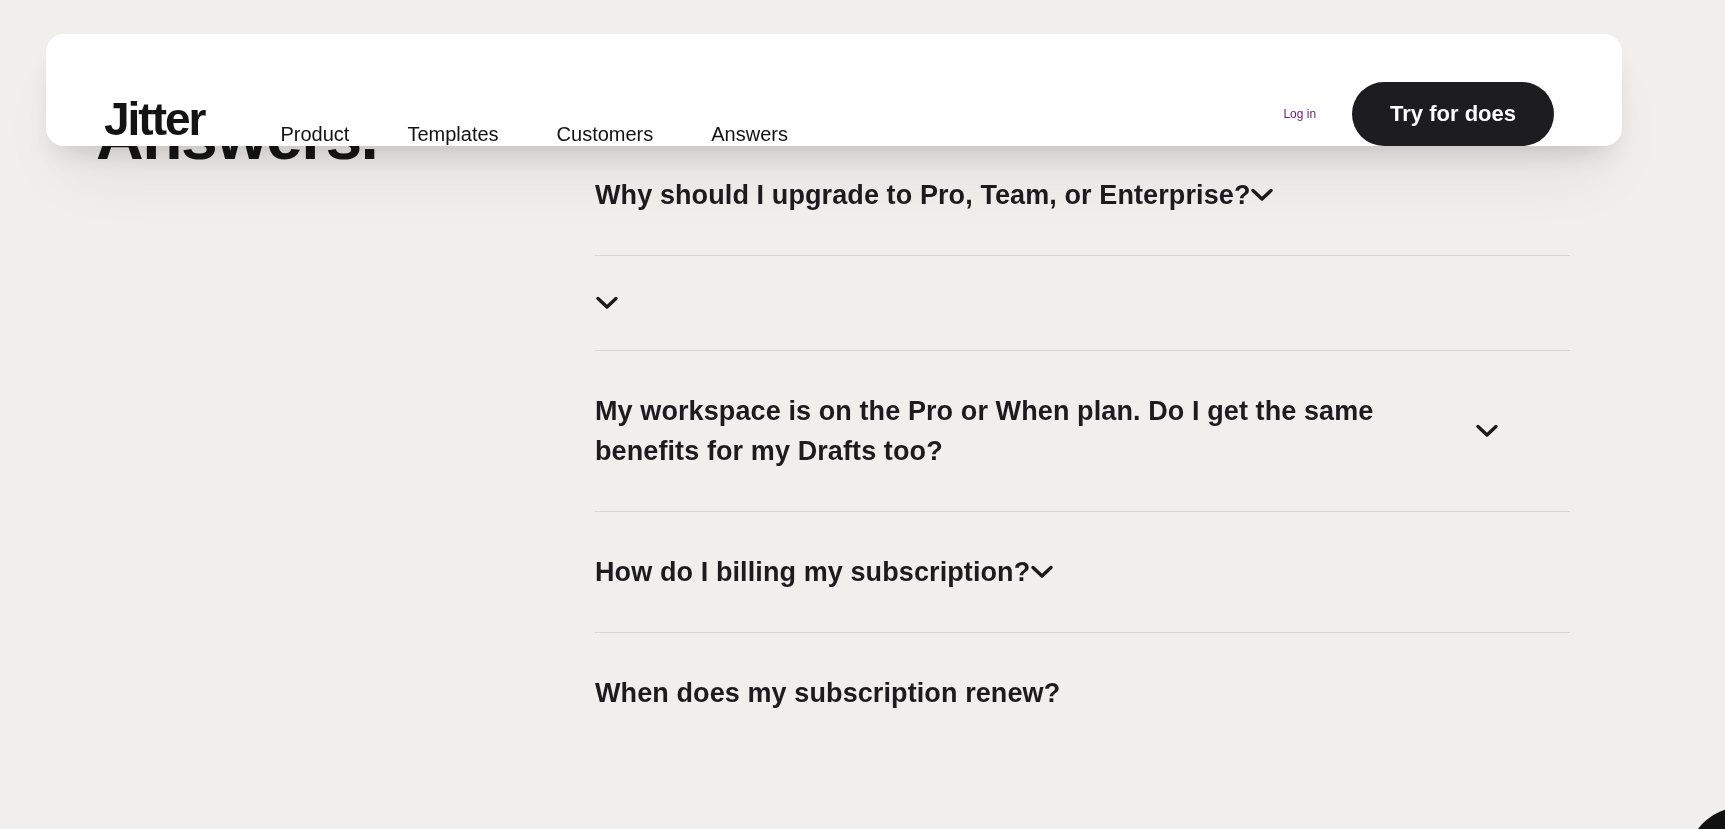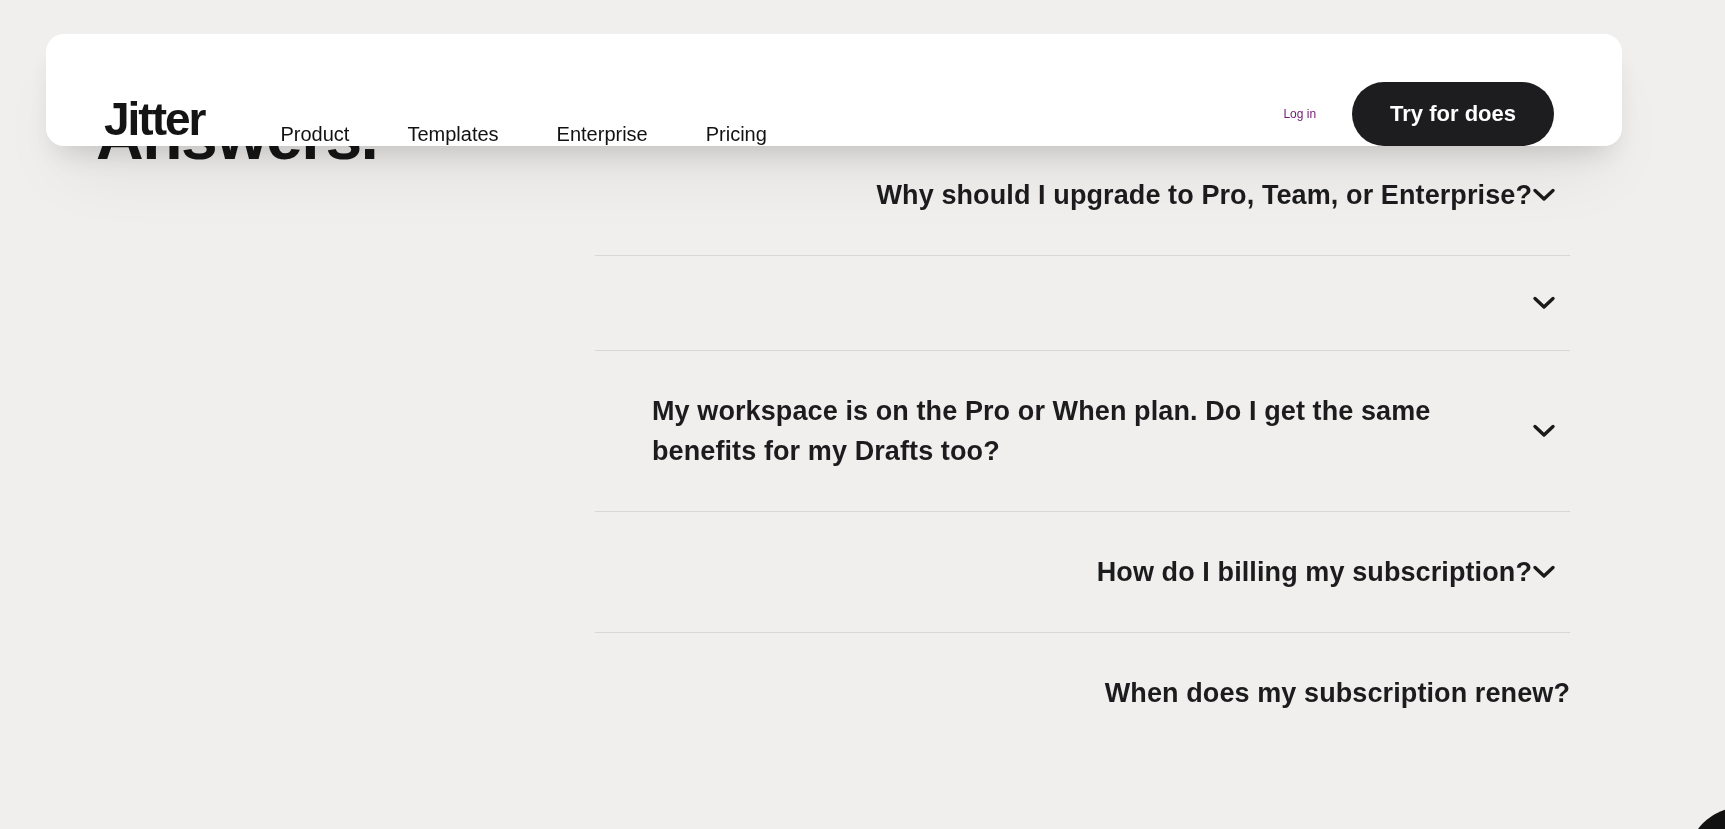--- a/index.html
+++ b/index.html
@@ -86,21 +86,21 @@
   
   .faq-list {
     position: absolute;
     left: 595px; top: 135px;
     width: 975px;
     z-index: 2;
   }
   .faq-item {
     display: flex;
     align-items: center;
-    justify-content: flex-end;
+    justify-content: flex-start;
     padding: 40px 0;
     border-bottom: 1px solid #d8d7d5;
     cursor: pointer;
   }
   .faq-item:last-child { border-bottom: none; }
   .faq-question {
     font-size: 27px;
     font-weight: 600;
     line-height: 40px;
     letter-spacing: 0.1px;
@@ -135,23 +135,23 @@
   <h1 class="answers-heading">Answers.</h1>
 
   <header class="navbar">
     <div class="logo">Jitter</div>
 
     <nav class="nav-links" id="nav-links">
   <a class="nav-link">Product</a>
 
   <a class="nav-link">Templates</a>
 
-  <a class="nav-link">Enterprise</a>
-
-  <a class="nav-link">Pricing</a>
+  <a class="nav-link">Customers</a>
+
+  <a class="nav-link">Answers</a>
 </nav>
 
     <div class="nav-right">
       <a class="login-link">Log in</a>
       <button class="cta-button">Try for does</button>
     </div>
   </header>
 
   <main class="faq-list" id="faq-list">
   <div class="faq-item">

